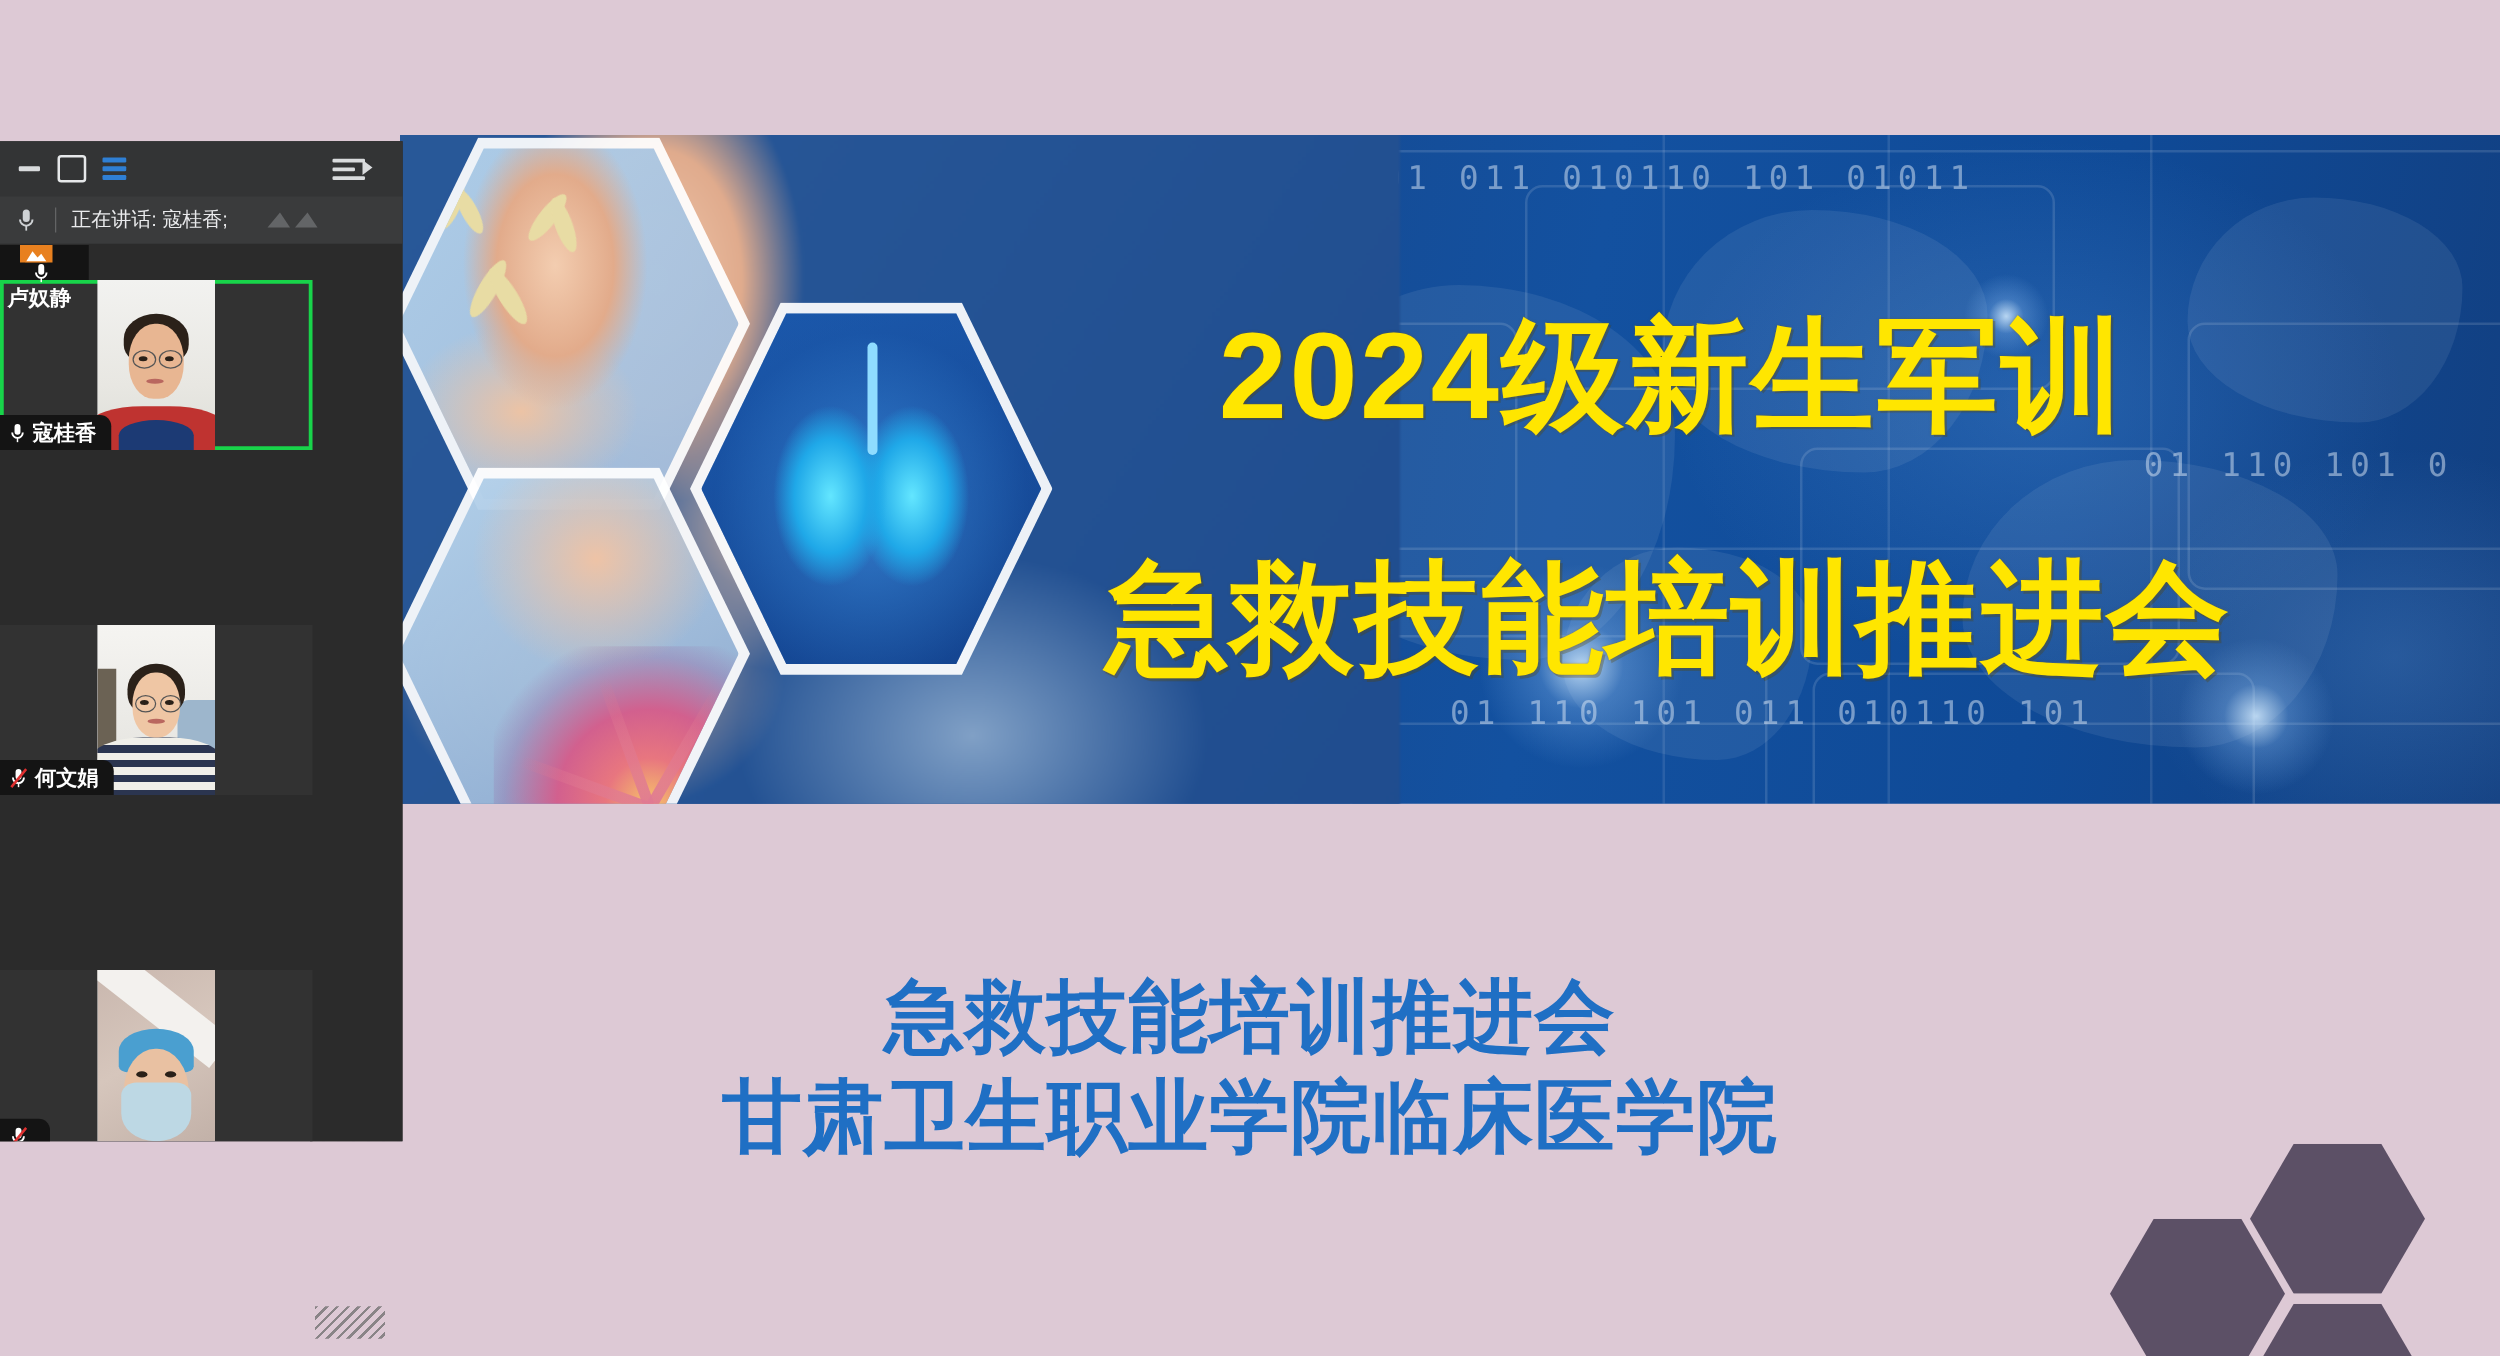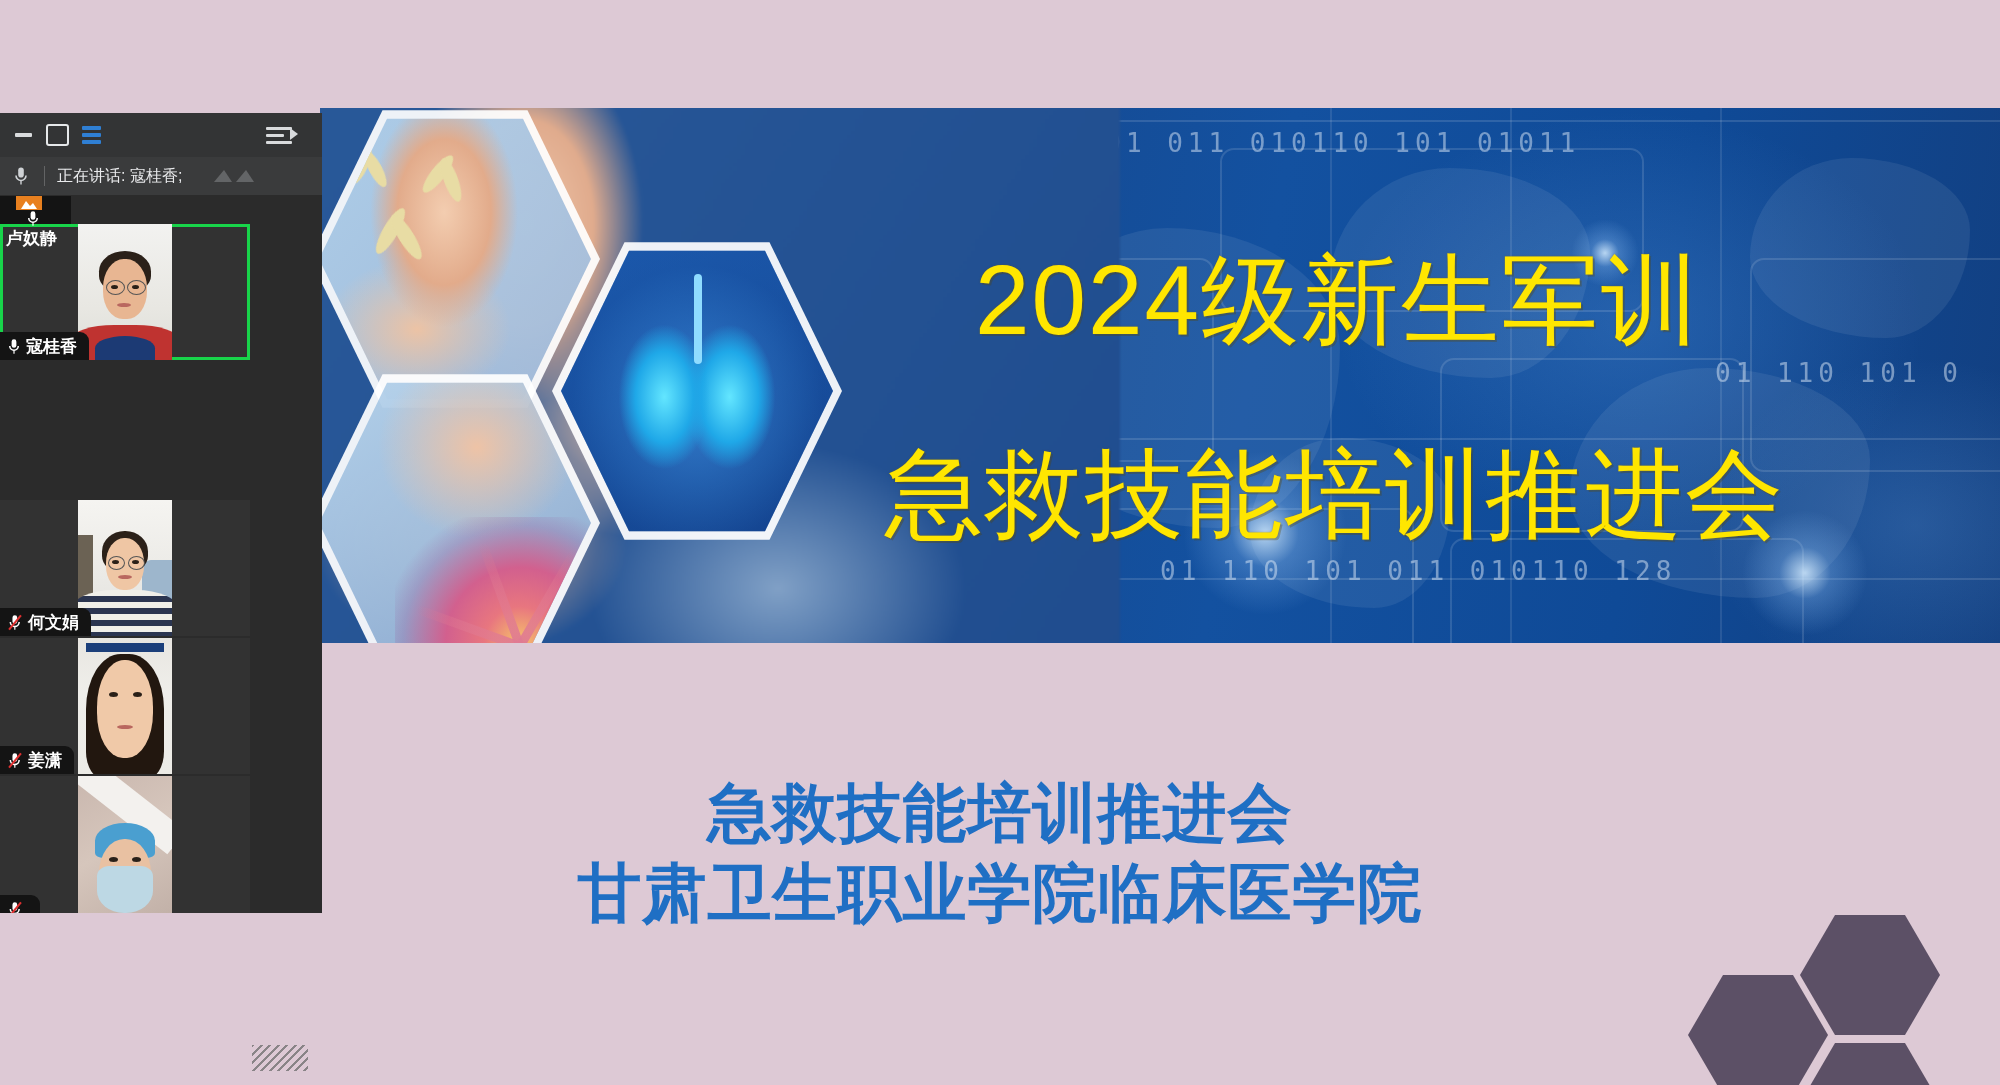--- a/index.html
+++ b/index.html
@@ -75,21 +75,21 @@
     background:
       radial-gradient(ellipse 60px 95px at 38% 52%, #63e6ff 0%, #1fa8e8 48%, rgba(20,120,200,0) 76%),
       radial-gradient(ellipse 60px 95px at 62% 52%, #63e6ff 0%, #1fa8e8 48%, rgba(20,120,200,0) 76%),
       radial-gradient(ellipse 180px 200px at 50% 55%, rgba(60,140,220,.75), rgba(20,70,150,.35) 70%),
       linear-gradient(160deg,#1f63b8,#14438c);
   }
   .trachea{position:absolute;left:49%;top:10%;width:8px;height:90px;background:#8fdcff;border-radius:4px;}
 
   
   .title-line{
-    position:absolute;color:#ffe600;font-weight:400;white-space:nowrap;
+    position:absolute;color:#ffe600;font-weight:700;white-space:nowrap;
     letter-spacing:2px;
     text-shadow:0 0 2px rgba(120,90,0,.55), 2px 2px 0 rgba(90,70,0,.30);
   }
   #title1{left:975px;top:236px;font-size:98px;}
   #title2{left:885px;top:430px;font-size:98px;}
 
   
   .sub{
     position:absolute;color:#1f6fc4;font-weight:700;white-space:nowrap;
     text-align:center;letter-spacing:1px;
@@ -221,21 +221,21 @@
       <div class="vline" style="left:1010px;top:0;height:535px;"></div>
       <div class="vline" style="left:1190px;top:0;height:535px;"></div>
       <div class="vline" style="left:1400px;top:0;height:535px;"></div>
 
       <div class="glow" style="left:860px;top:340px;width:170px;height:170px;"></div>
       <div class="glow" style="left:1420px;top:400px;width:130px;height:130px;"></div>
       <div class="glow" style="left:1250px;top:110px;width:70px;height:70px;"></div>
 
       <div class="binary" style="left:620px;top:20px;">01 110 101 011 010110 101 01011</div>
       <div class="binary" style="left:1395px;top:250px;">01 110 101 0</div>
-      <div class="binary" style="left:840px;top:448px;">01 110 101 011 010110 128</div>
+      <div class="binary" style="left:840px;top:448px;">01 110 101 011 010110 101</div>
 
       <div class="hexwrap">
         <div class="hand-bg"></div>
 
         <div class="hex hex-ring" style="left:30px;top:18px;width:290px;height:310px;">
           <div class="hex-in">
             <div style="position:absolute;inset:0;background:
                  radial-gradient(ellipse 90px 140px at 46% 34%, #f3cdb0 0%, #e2ab8b 52%, rgba(200,150,120,0) 82%),
                  radial-gradient(ellipse 120px 90px at 36% 74%, #ecc3a5 0%, rgba(210,160,130,0) 78%),
                  linear-gradient(130deg,rgba(120,175,220,.55),rgba(60,110,175,.45));"></div>
@@ -392,44 +392,20 @@
           <rect x="5" y="1.5" width="5.6" height="10" rx="2.8" fill="#ffffff"></rect>
           <path d="M2.5 9.5a5.2 5.2 0 0 0 10.4 0" stroke="#ffffff" stroke-width="1.8" fill="none"></path>
           <rect x="7.1" y="14.5" width="1.4" height="4" fill="#ffffff"></rect>
           <path d="M1 18.5 L15 1.5" stroke="#e03030" stroke-width="2.4"></path>
         </svg>
       </span>
       <span class="nm">何文娟</span>
     </div>
   </div>
 
-  <div class="tile" style="top:638px;height:136px;">
-    <div class="video">
-      <div class="face">
-        <div class="fc-bg" style="background:linear-gradient(180deg,#e8e6e1 0%,#efeeea 40%,#ecebe6 100%);"></div>
-        <div class="stripe-top"></div>
-        <div class="fc-hair" style="left:8%;top:12%;width:84%;height:92%;border-radius:44% 44% 22% 22%;background:#22170f;"></div>
-        <div class="fc-head" style="left:20%;top:16%;width:60%;height:72%;background:#f0c9a8;"></div>
-        <div class="fc-eye" style="left:33%;top:40%;width:9px;height:5px;"></div>
-        <div class="fc-eye" style="left:58%;top:40%;width:9px;height:5px;"></div>
-        <div class="fc-mouth" style="left:42%;top:64%;width:16px;"></div>
-      </div>
-    </div>
-    <div class="name-tag">
-      <span style="display:flex;">
-        <svg width="14" height="17" viewBox="0 0 16 20" aria-hidden="true">
-          <rect x="5" y="1.5" width="5.6" height="10" rx="2.8" fill="#ffffff"></rect>
-          <path d="M2.5 9.5a5.2 5.2 0 0 0 10.4 0" stroke="#ffffff" stroke-width="1.8" fill="none"></path>
-          <rect x="7.1" y="14.5" width="1.4" height="4" fill="#ffffff"></rect>
-          <path d="M1 18.5 L15 1.5" stroke="#e03030" stroke-width="2.4"></path>
-        </svg>
-      </span>
-      <span class="nm">姜潇</span>
-    </div>
-  </div>
 
   <div class="tile" style="top:776px;height:137px;">
     <div class="video">
       <div class="face">
         <div class="fc-bg" style="background:linear-gradient(150deg,#c9b7ae 0%,#d6c6bc 48%,#c2b1a8 100%);"></div>
         <div style="position:absolute;left:-14%;top:-12%;width:150%;height:22%;background:#f3f1ee;transform:rotate(38deg);transform-origin:20% 20%;"></div>
         <div class="cap" style="left:18%;top:34%;width:64%;height:26%;"></div>
         <div class="fc-head" style="left:22%;top:46%;width:56%;height:52%;background:#e9c1a2;"></div>
         <div class="fc-eye" style="left:33%;top:59%;width:9px;height:5px;"></div>
         <div class="fc-eye" style="left:57%;top:59%;width:9px;height:5px;"></div>

